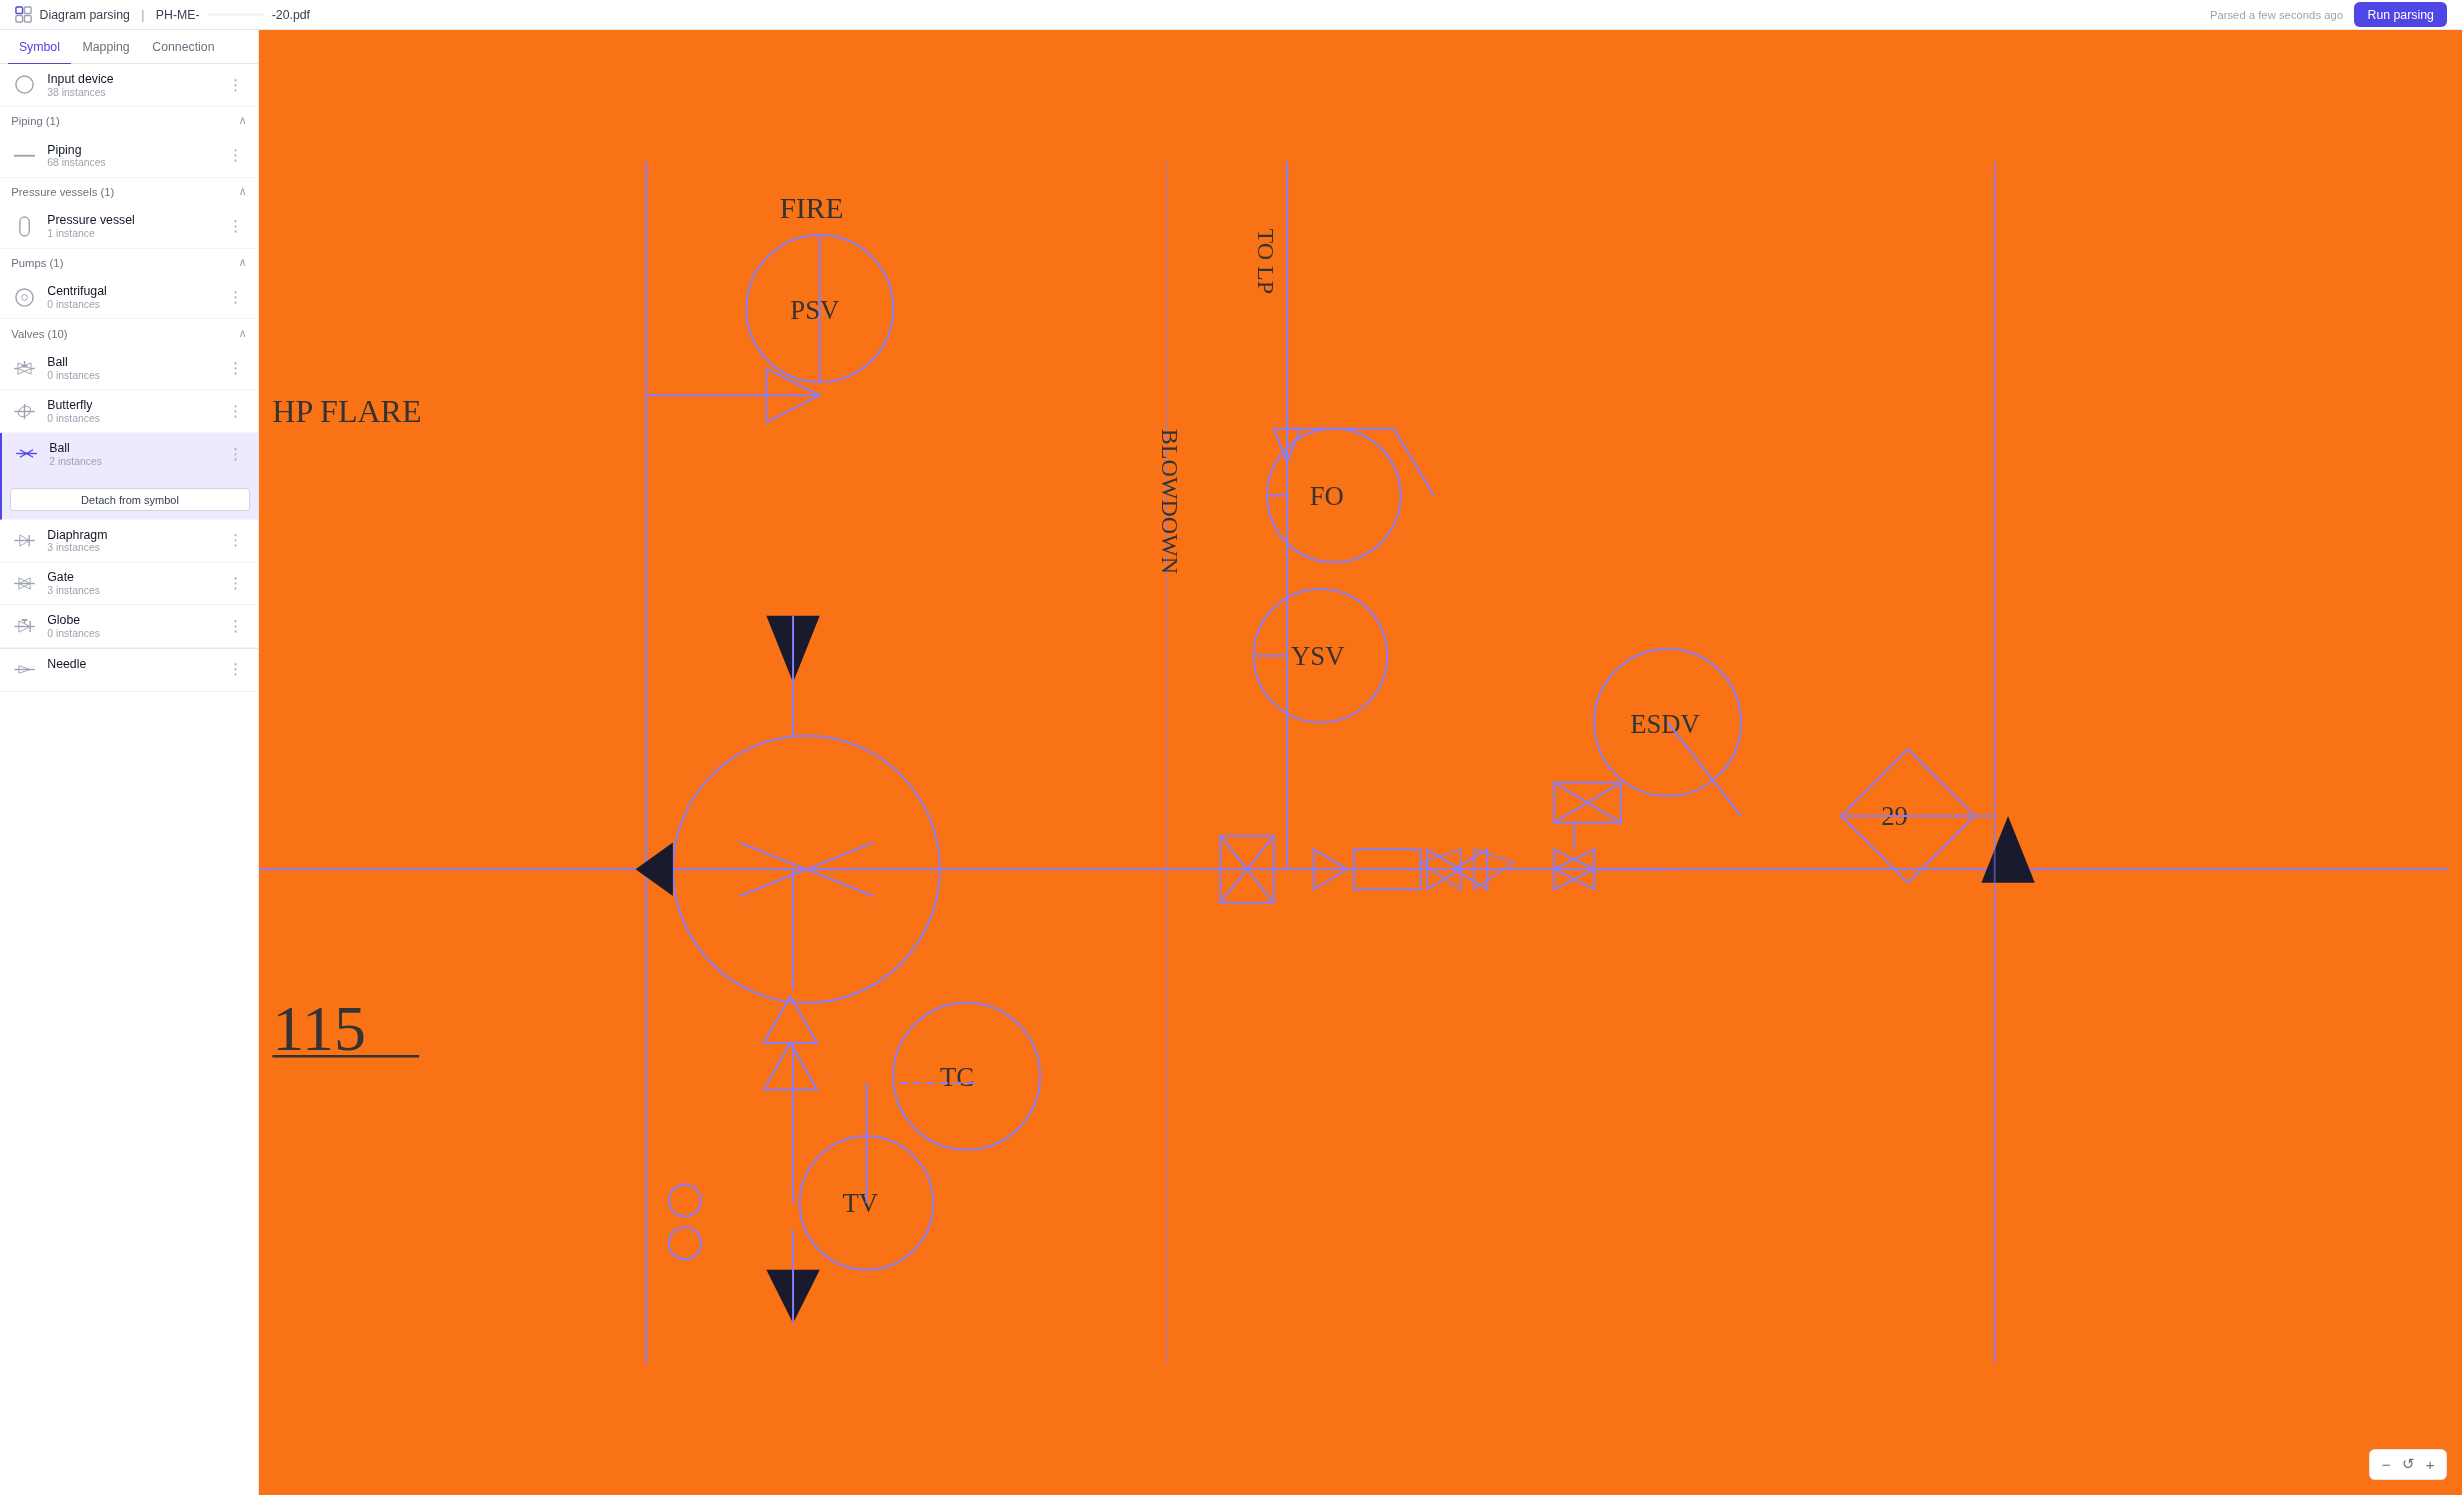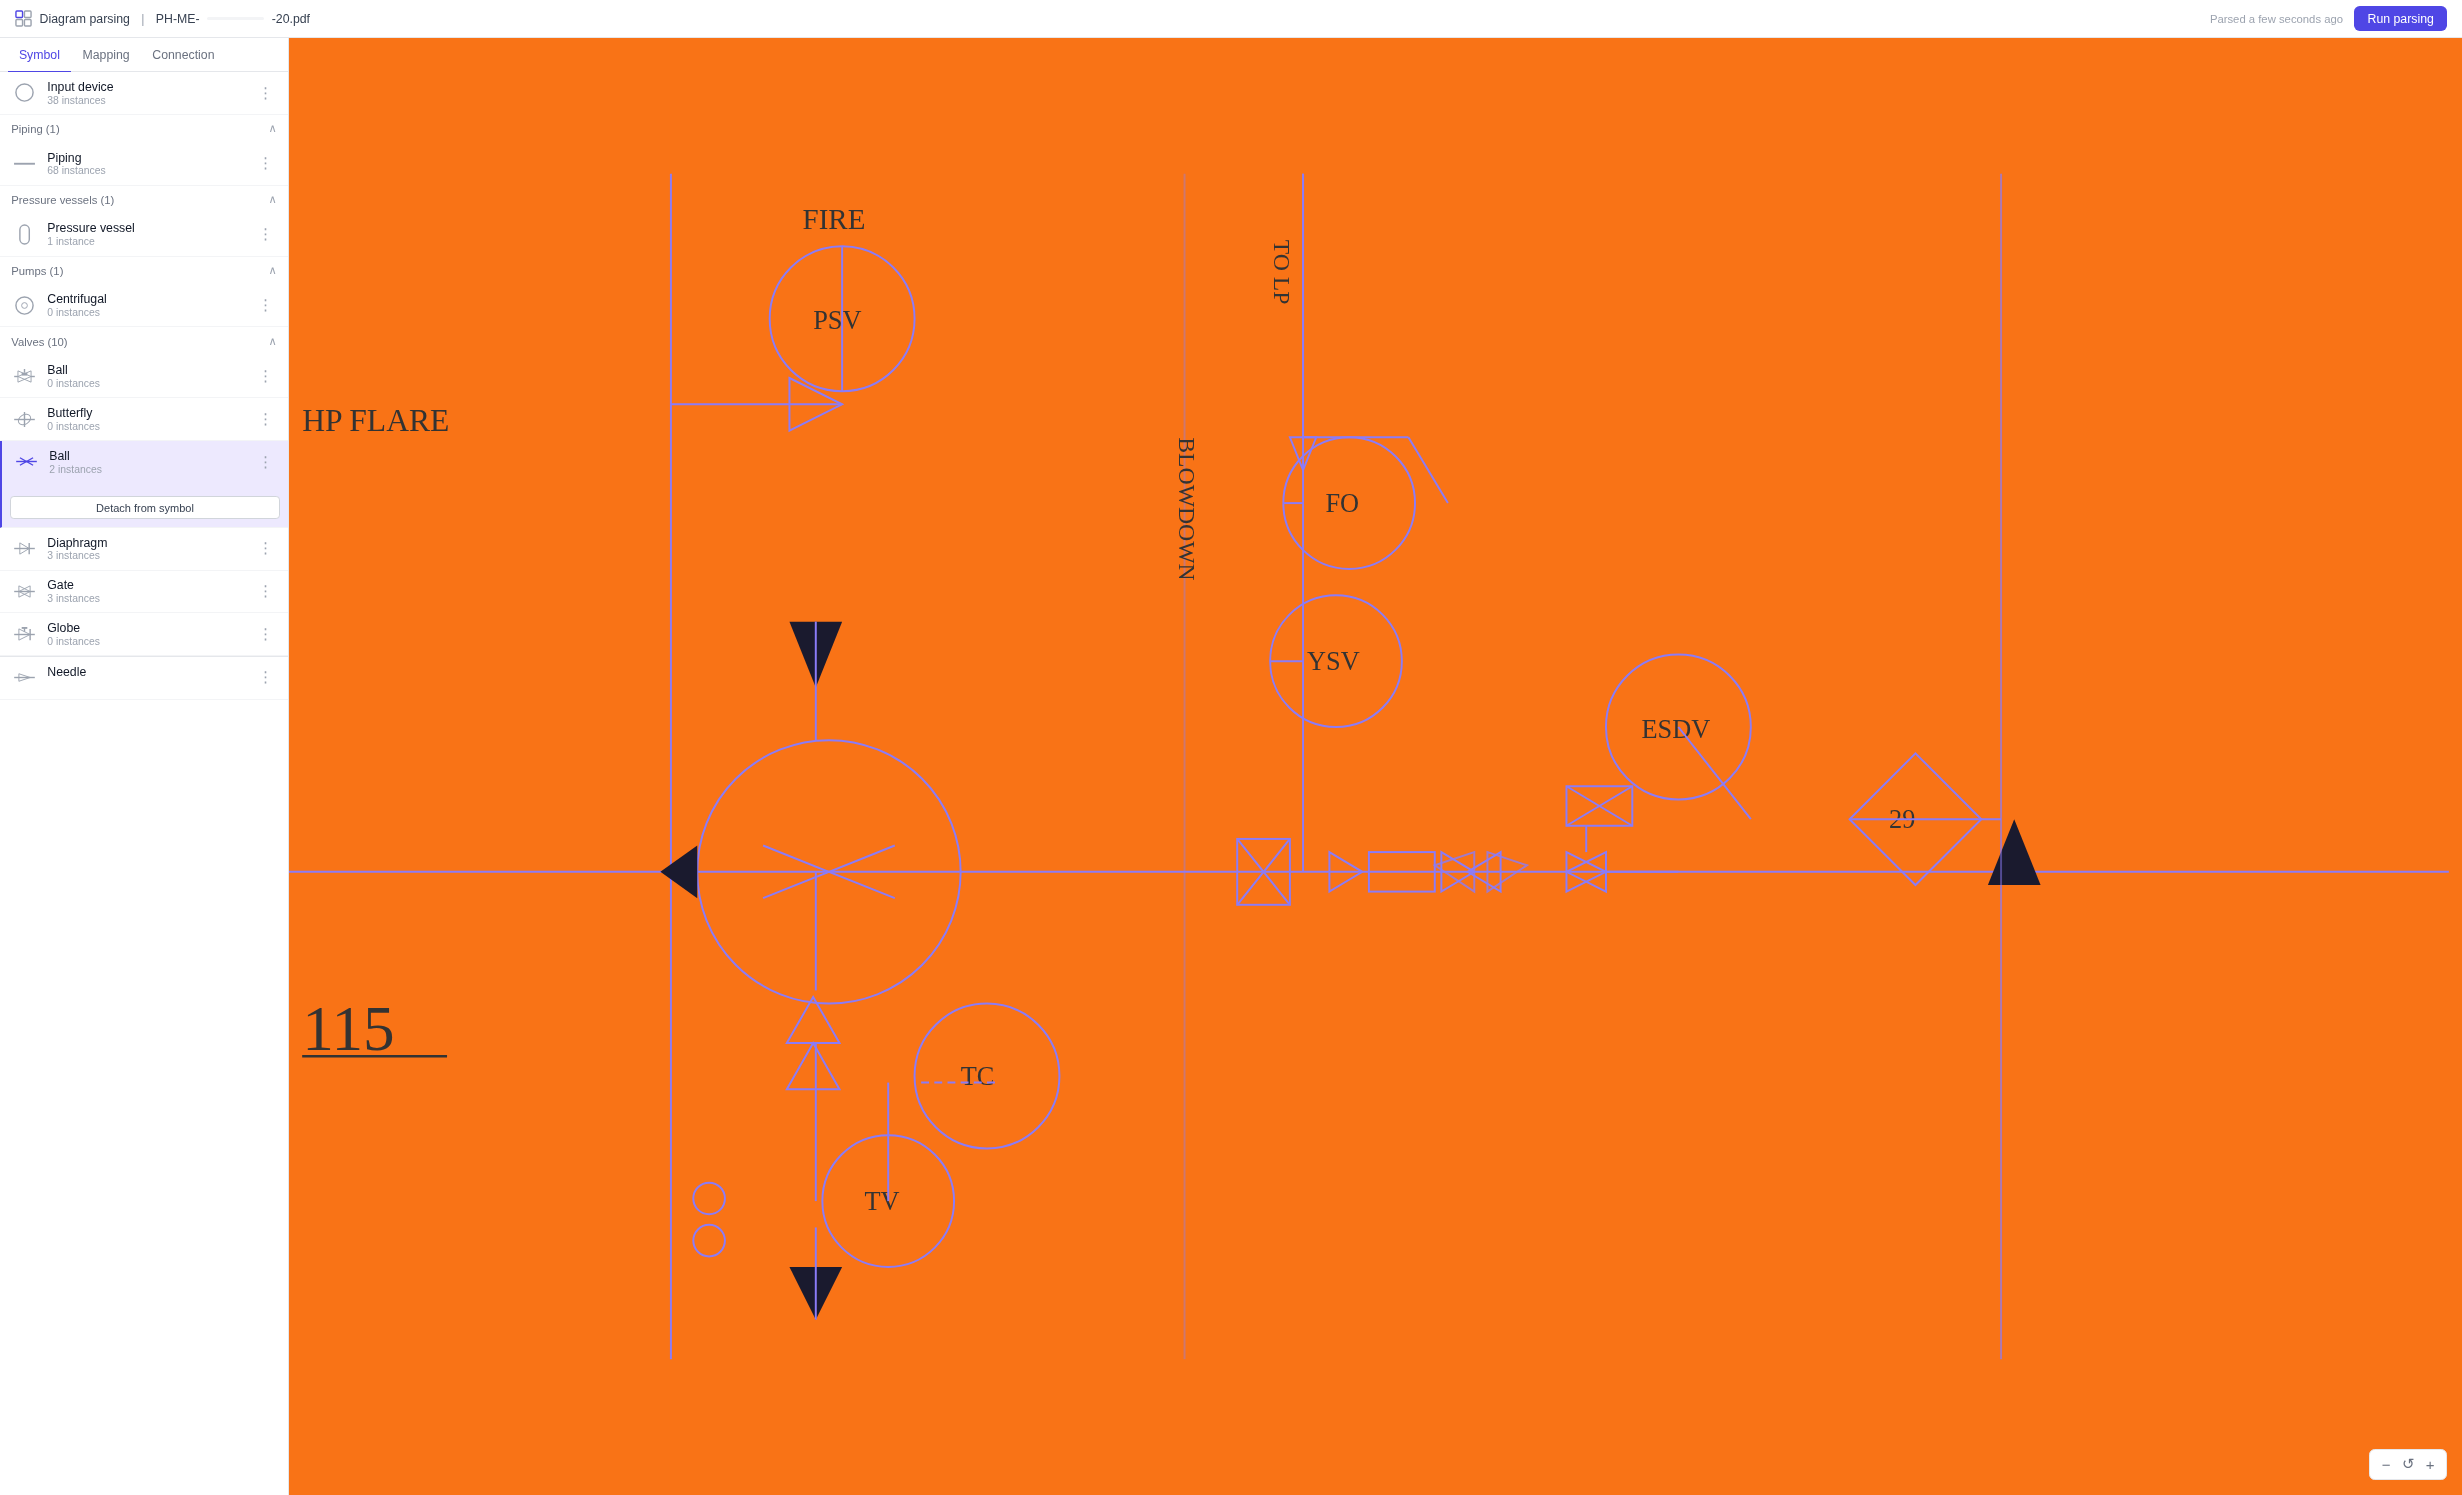--- a/index.html
+++ b/index.html
@@ -1,41 +1,41 @@
 <!DOCTYPE html>
 <html style="font-size:15px"><head>
   <meta charset="utf-8">
   <style>
     * { box-sizing: border-box; margin: 0; padding: 0; }
     body { font-family: -apple-system, BlinkMacSystemFont, 'Segoe UI', sans-serif; font-size: 12.3px; background: #fff; display: flex; flex-direction: column; height: 100vh; overflow: hidden; }
 
     
     .header {
       display: flex; align-items: center; justify-content: space-between;
-      padding: 5px 15px; height: 38px; border-bottom: 0.9px solid #e5e7eb;
+      padding: 5px 15px; height: 30px; border-bottom: 0.9px solid #e5e7eb;
       background: #fff; flex-shrink: 0; gap: 48px;
     }
     .header-left { display: flex; align-items: center; gap: 7.6px; }
     .header-icon { width: 17px; height: 17px; }
     .header-title { font-size: 12.3px; color: #374151; }
     .header-sep { color: #9ca3af; margin: 0 3.8px; }
     .header-filename { color: #374151; font-size: 12.3px; }
     .header-right { display: flex; align-items: center; gap: 11.3px; }
     .parsed-text { font-size: 11.3px; color: #9ca3af; }
     .run-parsing-btn {
       background: #4f46e5; color: #fff; border: none; border-radius: 5.7px;
       padding: 5.7px 13.2px; font-size: 12.3px; cursor: pointer; font-weight: 500;
     }
 
     
     .main { display: flex; flex: 1; overflow: hidden; }
 
     
     .sidebar {
-      width: 289px; flex-shrink: 0; border-right: 0.9px solid #e5e7eb;
+      width: 259px; flex-shrink: 0; border-right: 0.9px solid #e5e7eb;
       overflow-y: auto; background: #fff;
     }
 
     
     .tabs { display: flex; border-bottom: 0.9px solid #e5e7eb; padding: 0 7.6px; }
     .tab {
       padding: 9.5px 11.3px; font-size: 12.3px; cursor: pointer; color: #6b7280;
       border-bottom: 1.9px solid transparent; margin-bottom: -0.9px;
     }
     .tab.active { color: #4f46e5; border-bottom-color: #4f46e5; font-weight: 500; }

